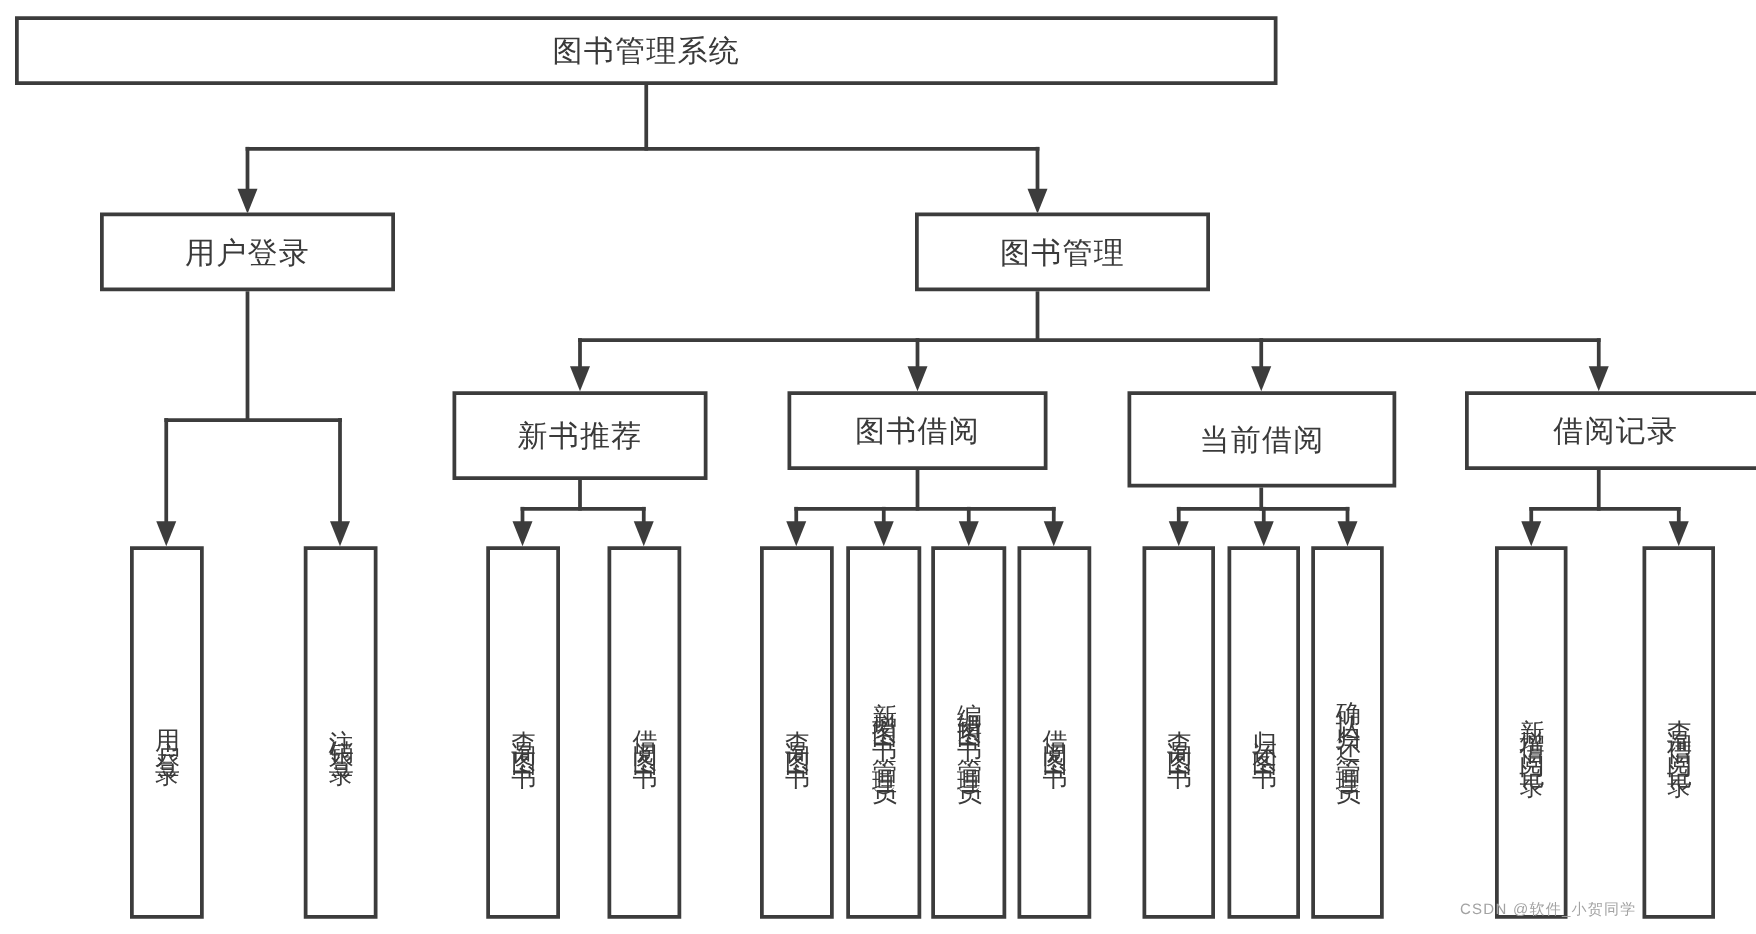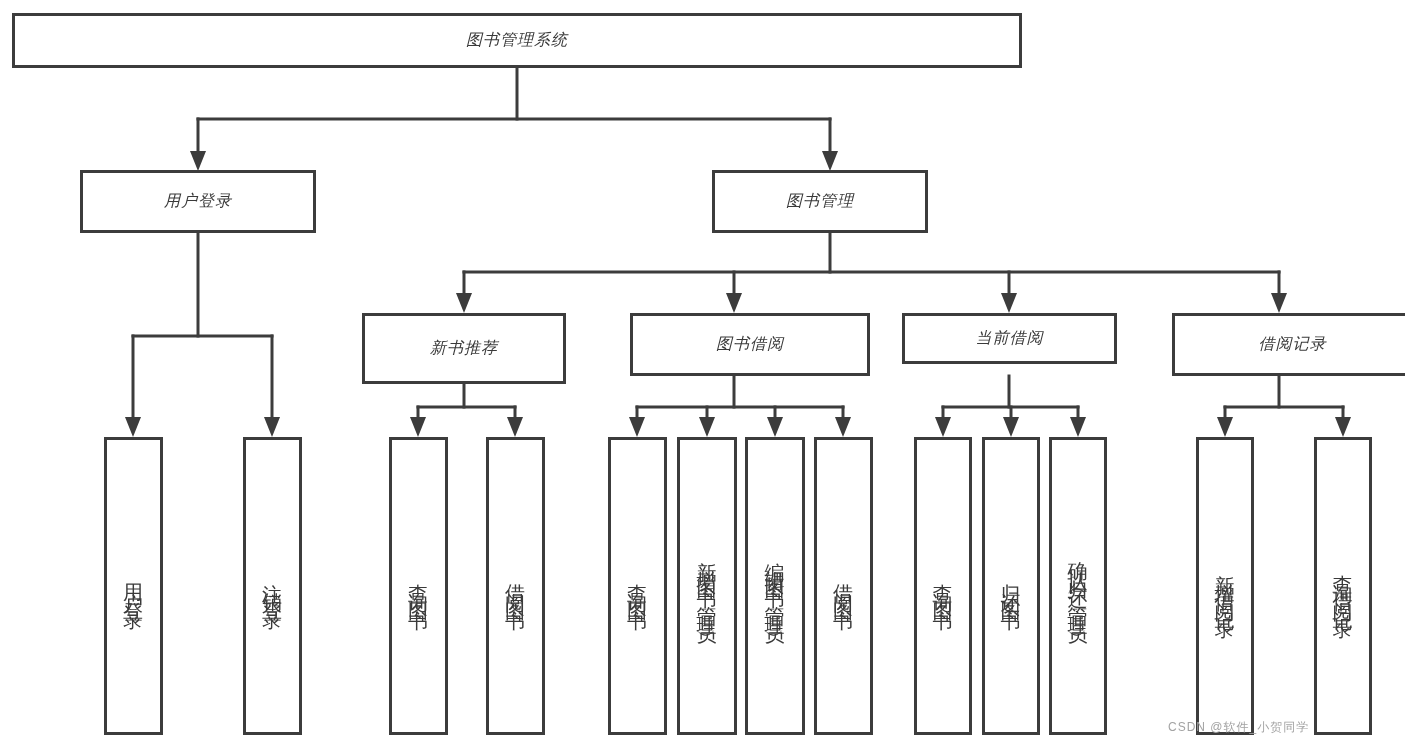--- a/index.html
+++ b/index.html
@@ -13,25 +13,24 @@
   #connectors{position:absolute;left:0;top:0;z-index:1;}
   .box{
     position:absolute;
     box-sizing:border-box;
     background:#ffffff;
     border:3px solid #3c3c3c;
     display:flex;align-items:center;justify-content:center;
     z-index:2;
   }
   .hlabel{
-    font-size:16px;
+    font-size:24px;
     color:#3a3a3a;
     letter-spacing:1px;
     white-space:nowrap;
-    font-style:italic;
   }
   .vlabel{
     writing-mode:vertical-rl;
     text-orientation:mixed;
     font-size:20px;
     letter-spacing:9px;
     line-height:1;
     color:#3a3a3a;
     white-space:nowrap;
   }
@@ -121,31 +120,31 @@
     </g>
   </svg>
 
   <div class="box" style="left:12px;top:13px;width:1010px;height:55px">
     <span class="hlabel">图书管理系统</span>
   </div>
 
   <div class="box" style="left:80px;top:170px;width:236px;height:63px">
     <span class="hlabel">用户登录</span>
   </div>
-  <div class="box" style="left:712px;top:170px;width:216px;height:63px">
+  <div class="box" style="left:732px;top:170px;width:236px;height:63px">
     <span class="hlabel">图书管理</span>
   </div>
 
   <div class="box" style="left:362px;top:313px;width:204px;height:71px">
     <span class="hlabel">新书推荐</span>
   </div>
-  <div class="box" style="left:630px;top:313px;width:240px;height:63px">
+  <div class="box" style="left:630px;top:313px;width:208px;height:63px">
     <span class="hlabel">图书借阅</span>
   </div>
-  <div class="box" style="left:902px;top:313px;width:215px;height:51px">
+  <div class="box" style="left:902px;top:313px;width:215px;height:77px">
     <span class="hlabel">当前借阅</span>
   </div>
   <div class="box" style="left:1172px;top:313px;width:241px;height:63px">
     <span class="hlabel">借阅记录</span>
   </div>
 
   <div class="box" style="left:104px;top:437px;width:59px;height:298px">
     <span class="vlabel">用户登录</span>
   </div>
   <div class="box" style="left:243px;top:437px;width:59px;height:298px">

